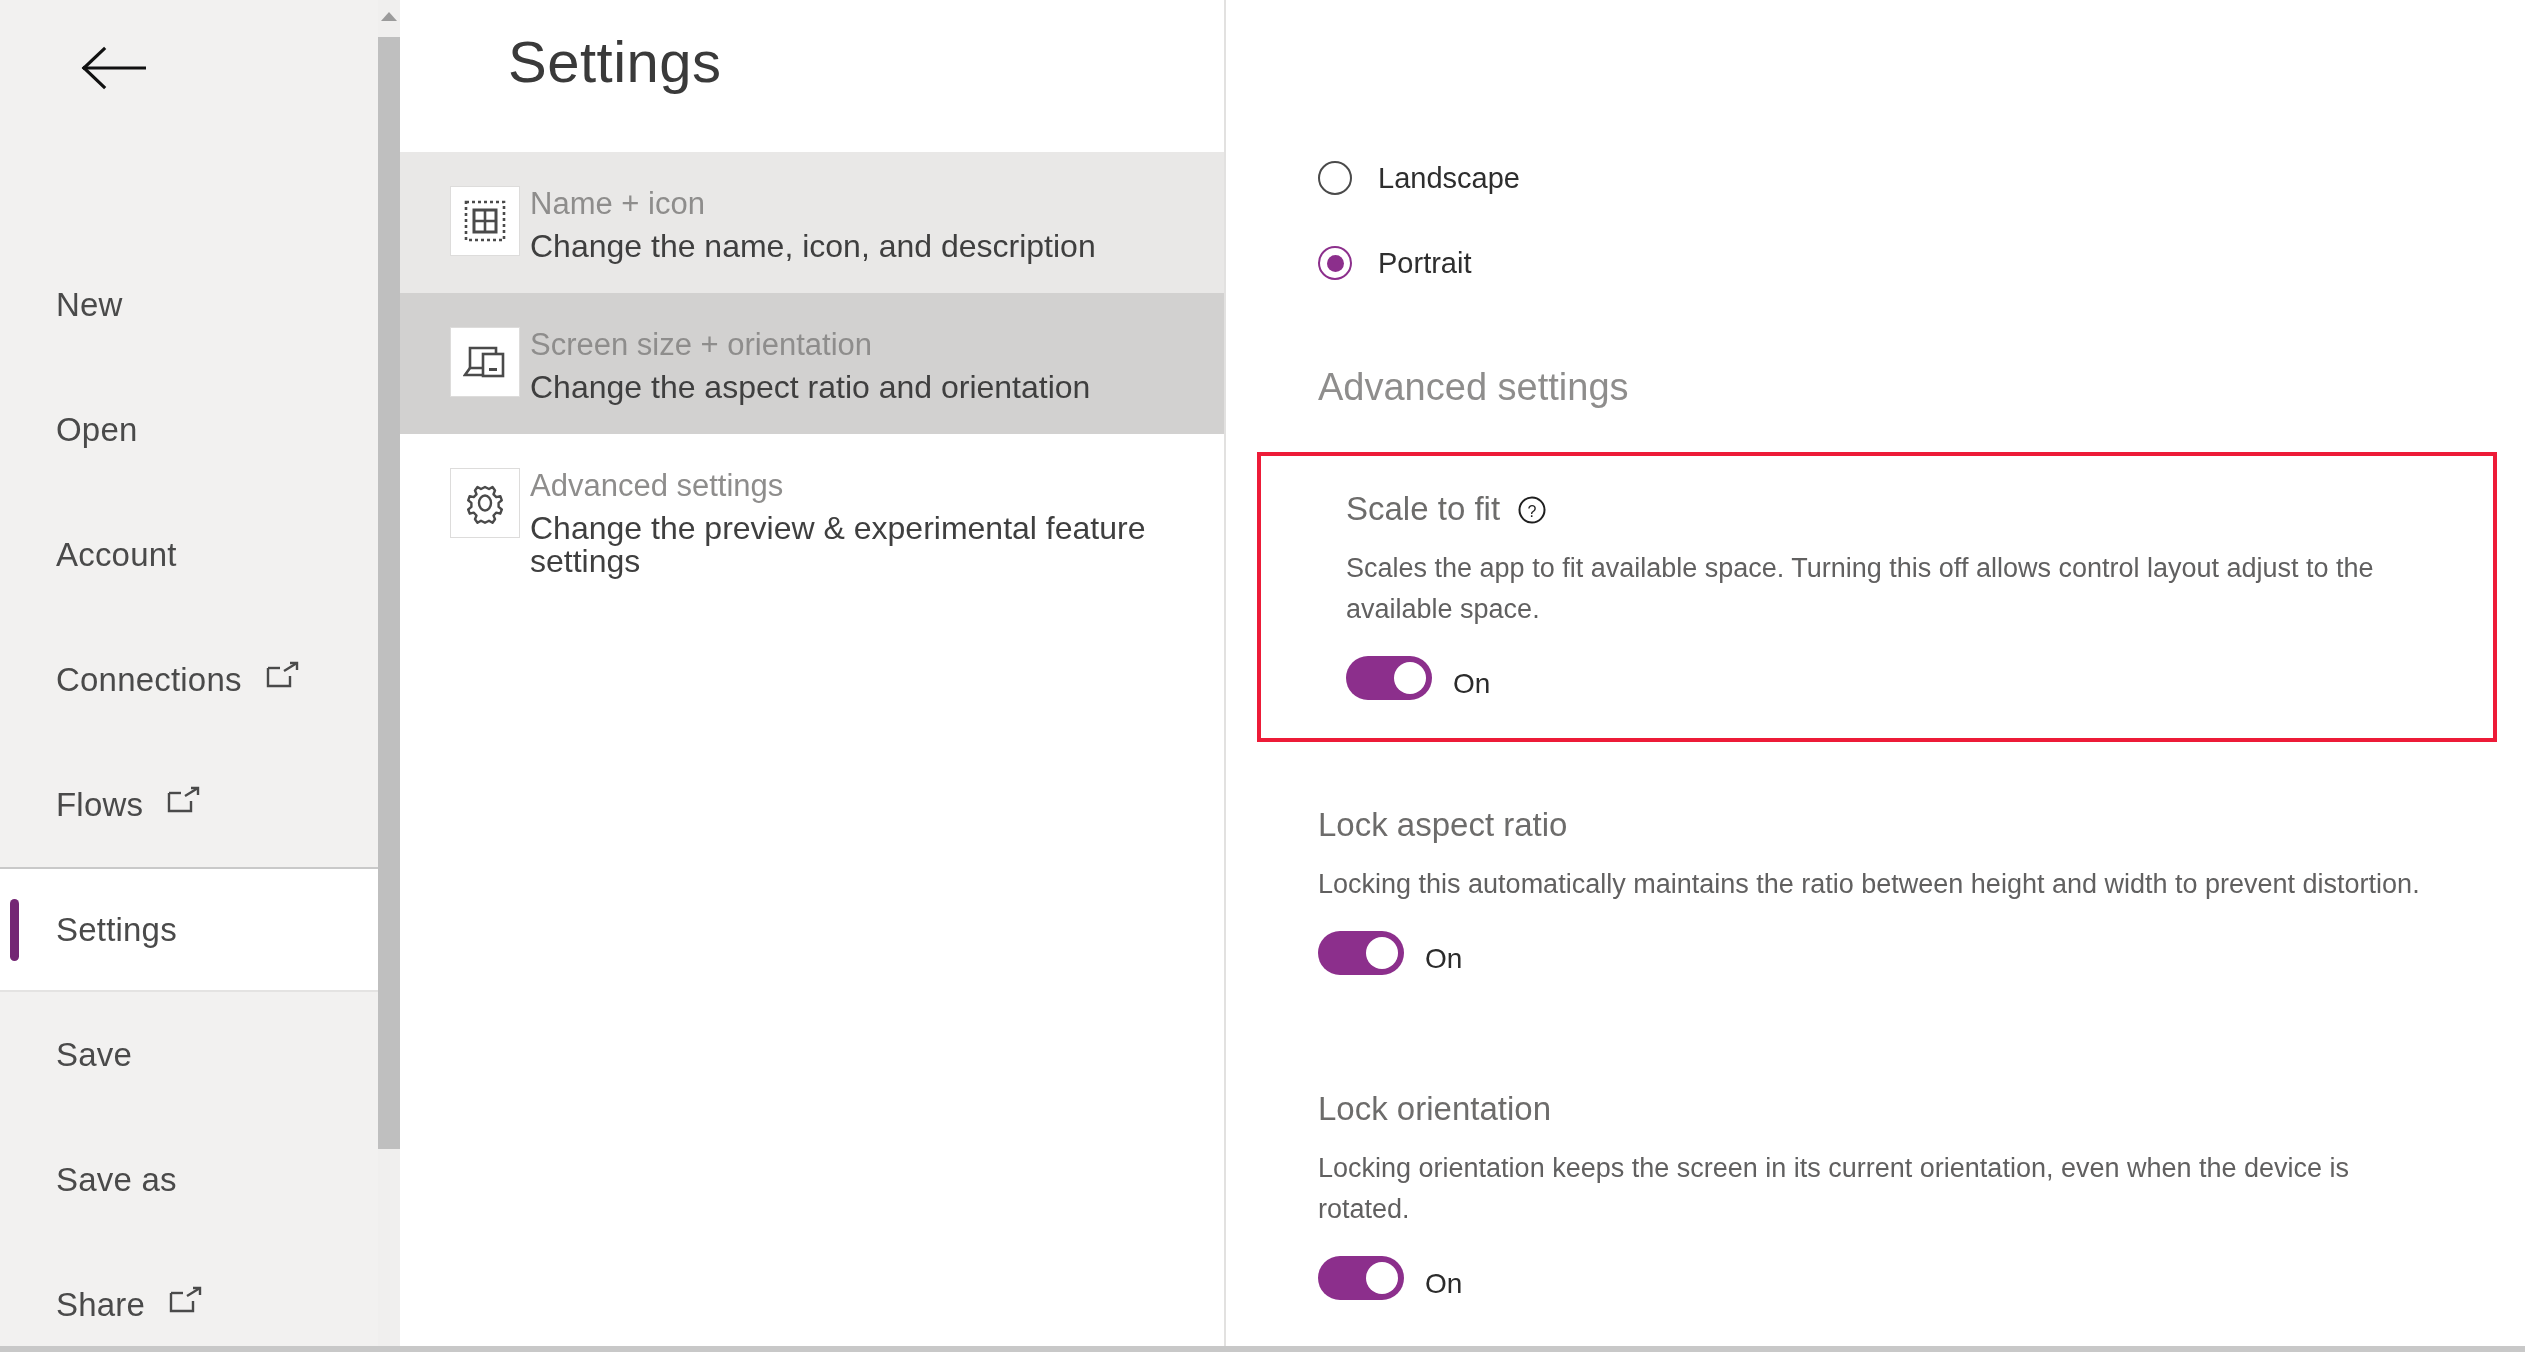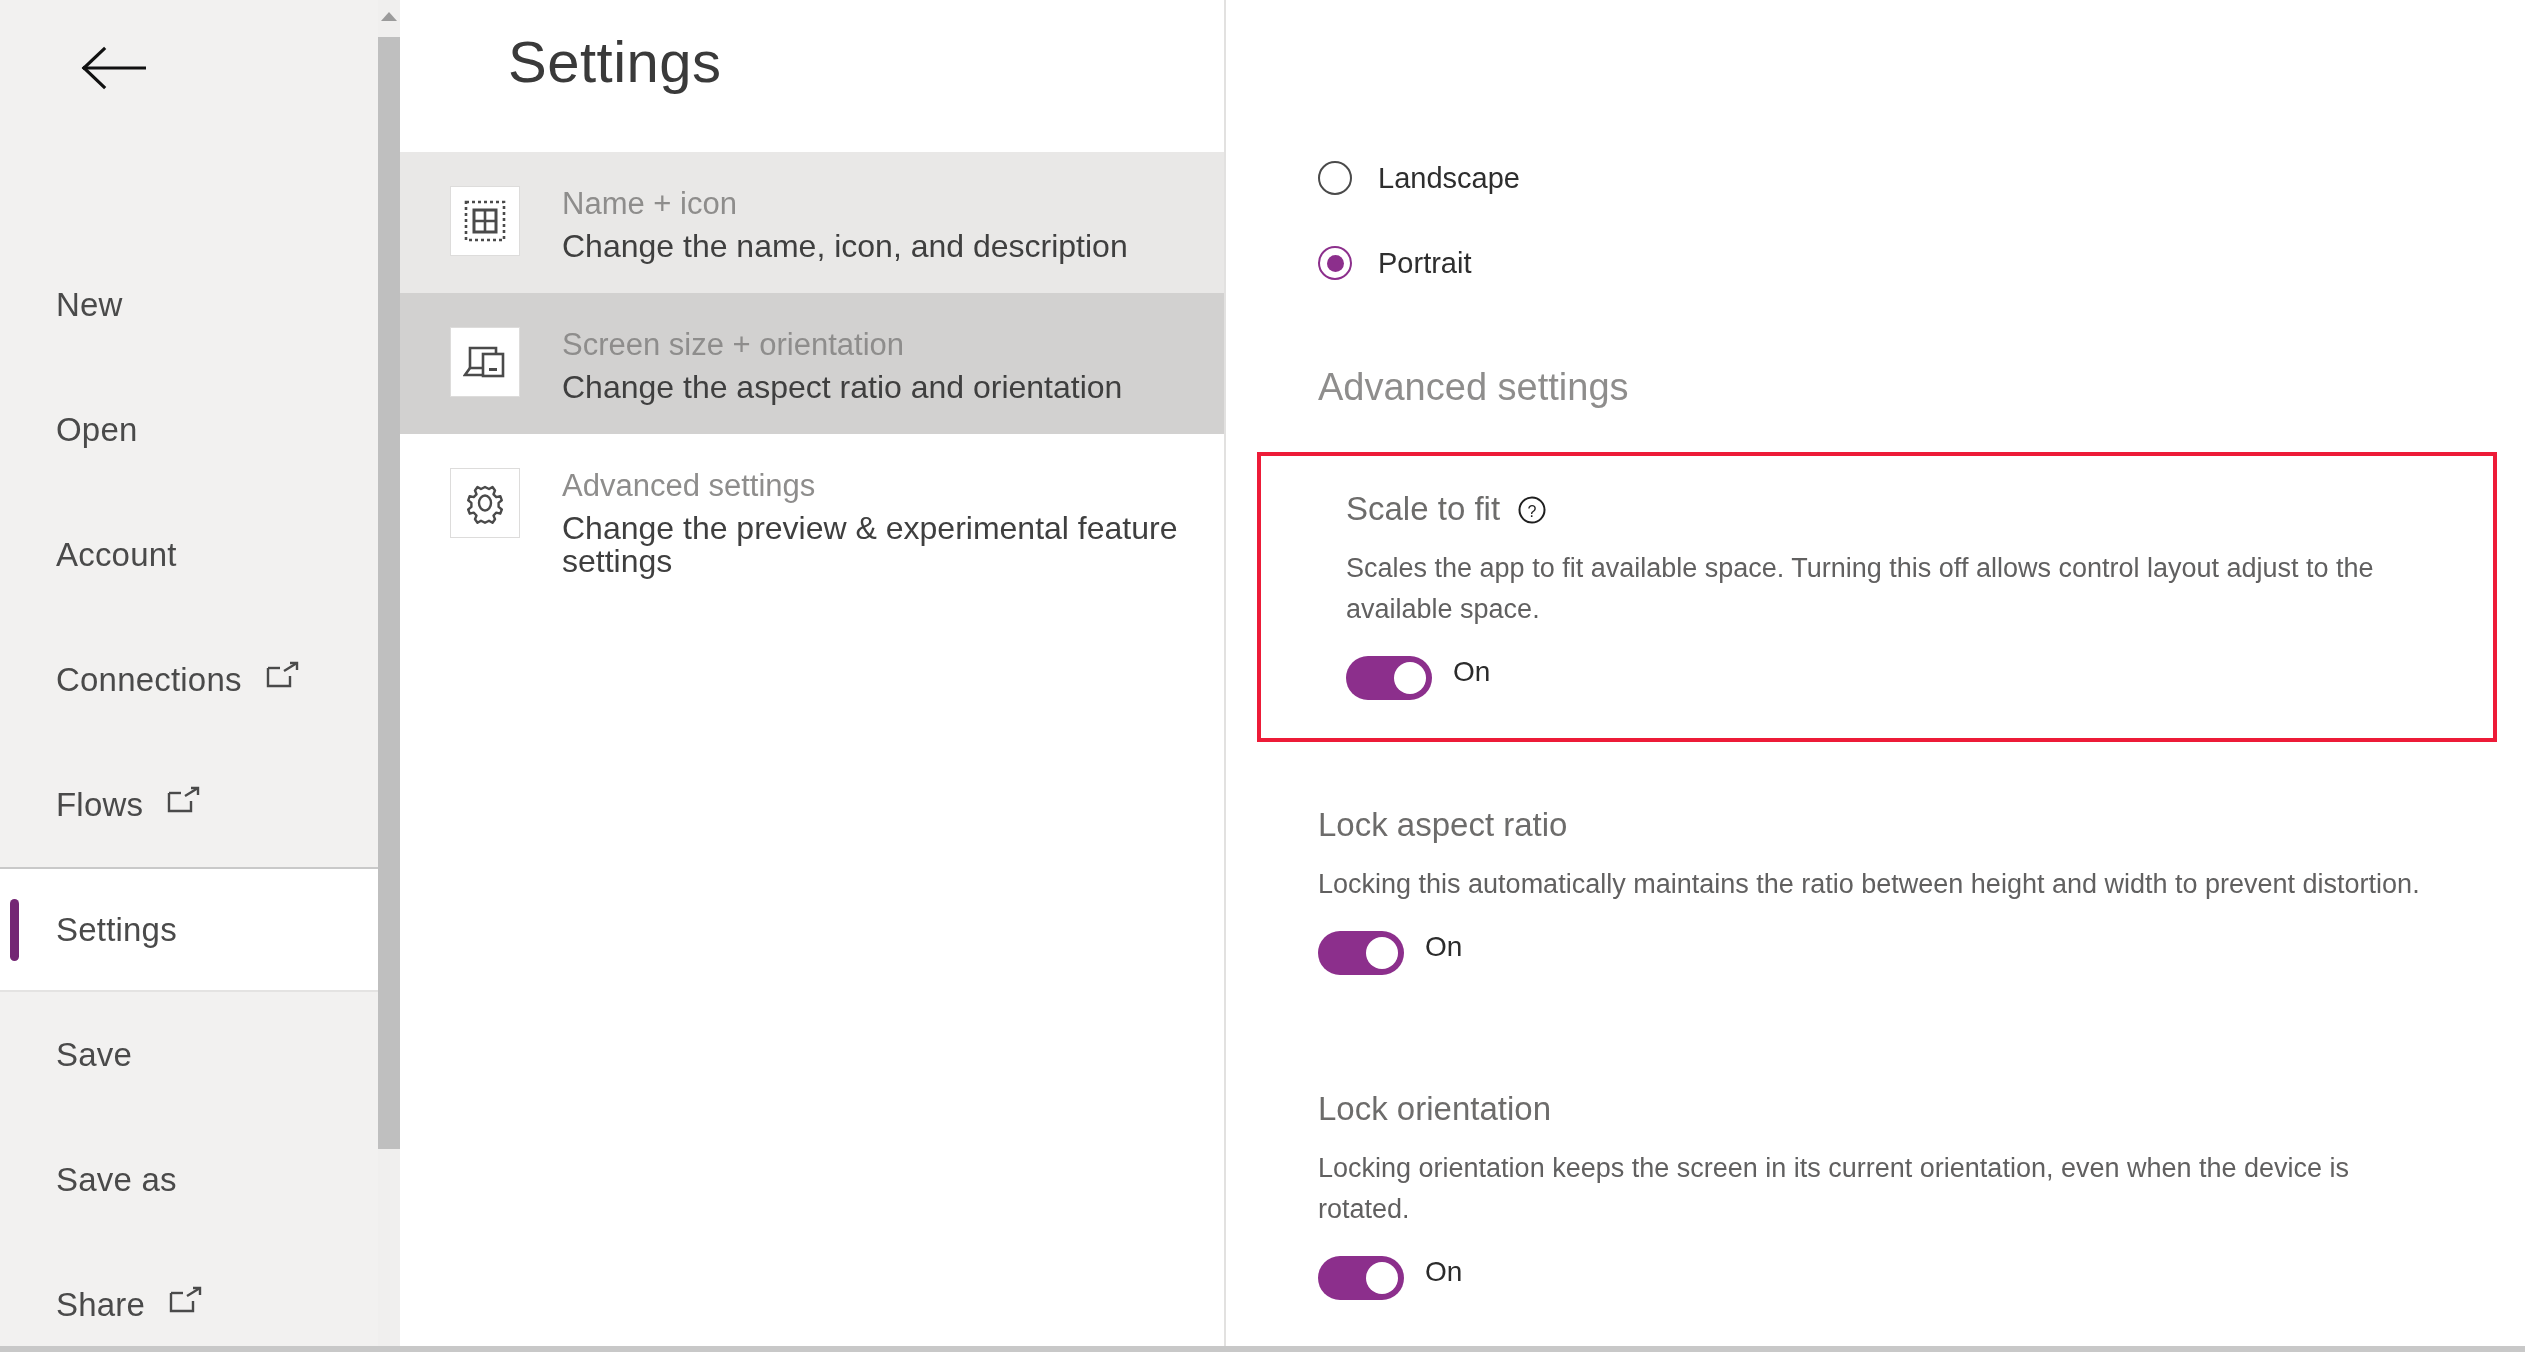--- a/index.html
+++ b/index.html
@@ -169,21 +169,21 @@
     background: #ffffff;
     border: 1px solid #dddcdb;
     display: flex;
     align-items: center;
     justify-content: center;
     flex: 0 0 auto;
     box-sizing: border-box;
     margin-top: 4px;
   }
   .cat-text {
-    margin-left: 42px;
+    margin-left: 10px;
     padding-top: 2px;
   }
   .cat-title {
     font-size: 31px;
     color: #8e8d8c;
     line-height: 40px;
     font-weight: 400;
   }
   .cat-desc {
     font-size: 32px;
@@ -280,21 +280,21 @@
   }
   .block-desc {
     font-size: 27px;
     color: #616060;
     line-height: 41px;
     margin-top: 20px;
     max-width: 1110px;
   }
   .toggle-row {
     display: flex;
-    align-items: flex-start;
+    align-items: flex-end;
     margin-top: 26px;
   }
   .toggle {
     width: 86px;
     height: 44px;
     border-radius: 22px;
     background: #8c2f8c;
     position: relative;
     flex: 0 0 auto;
     cursor: pointer;

